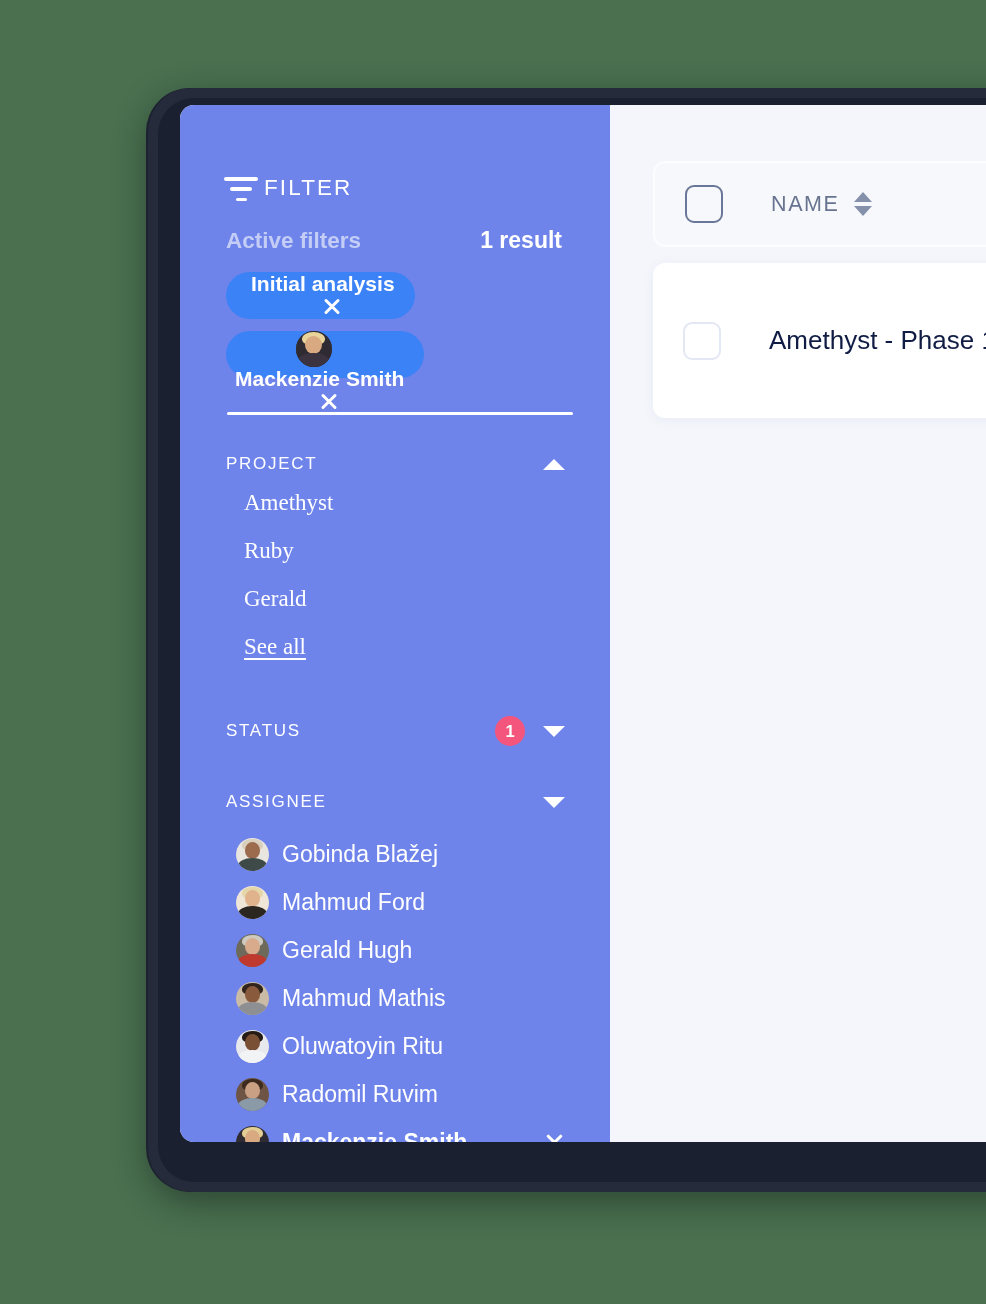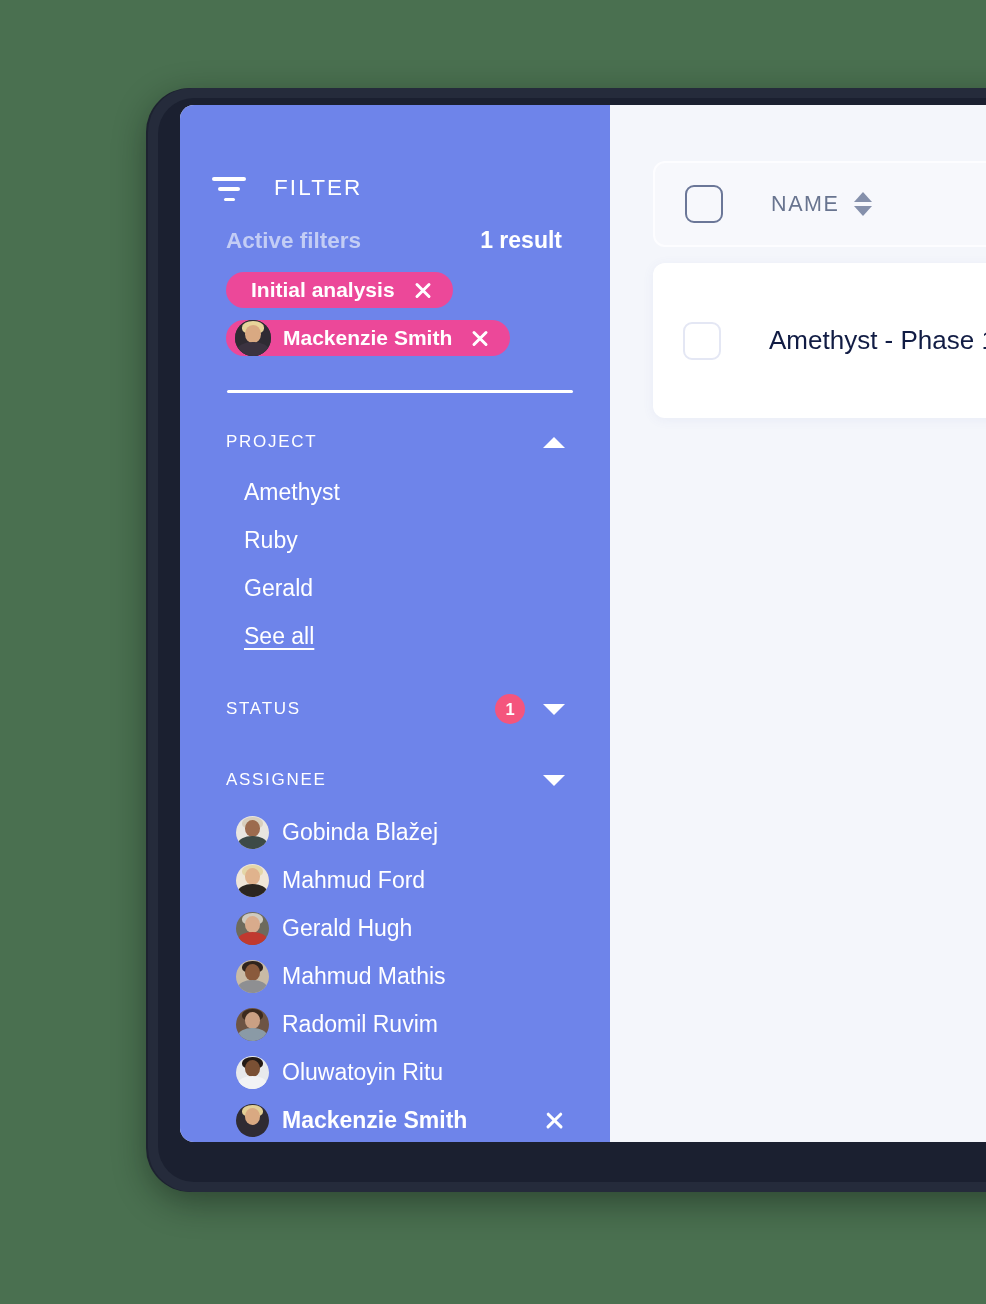--- a/index.html
+++ b/index.html
@@ -63,22 +63,22 @@
     flex: 0 0 430px;
     background: #6e84ea;
     position: relative;
     box-sizing: border-box;
     padding: 0;
   }
 
   .filter-head {
     display: flex;
     align-items: center;
-    gap: 28px;
-    padding: 70px 0 0 32px;
+    gap: 6px;
+    padding: 70px 0 0 44px;
   }
   .filter-icon {
     width: 34px;
     height: 26px;
     display: flex;
     flex-direction: column;
     align-items: center;
     justify-content: space-between;
     padding-top: 2px;
     box-sizing: border-box;
@@ -116,29 +116,30 @@
     font-size: 23px;
     font-weight: 700;
   }
 
   .chips {
     padding: 18px 0 0 46px;
   }
   .chip {
     display: inline-flex;
     align-items: center;
-    background: #ec4899;
+    background: #3b82f6;
     border-radius: 999px;
     color: #ffffff;
     font-size: 21px;
     font-weight: 700;
-    height: 36px;
+    height: 47px;
     box-sizing: border-box;
     padding: 0 20px 0 25px;
     margin-bottom: 12px;
+    flex-direction: column;
   }
   .chip.with-avatar { padding-left: 9px; }
   .chip-avatar {
     width: 36px;
     height: 36px;
     border-radius: 50%;
     margin-right: 12px;
     flex: 0 0 36px;
     overflow: hidden;
     position: relative;
@@ -208,22 +209,23 @@
   .caret.down { border-top: 11px solid #ffffff; }
   .caret.up   { border-bottom: 11px solid #ffffff; }
 
   .opt-list { padding: 4px 0 0 0; }
   .opt {
     color: #ffffff;
     font-size: 23px;
     padding: 0 0 0 64px;
     height: 48px;
     display: flex;
-    align-items: center;
+    align-items: flex-start;
     font-weight: 400;
+    font-family: Liberation Serif, serif;
   }
   .opt.link span {
     text-decoration: underline;
     text-underline-offset: 4px;
   }
 
   .assignee-list { padding-top: 6px; }
   .assignee {
     display: flex;
     align-items: center;
@@ -480,39 +482,39 @@
             <span class="head" style="background:#8a5a3c"></span>
             <span class="body" style="background:#8e8f92"></span>
           </span>
             </span>
           <span class="nm">Mahmud Mathis</span>
         </div>
 
         <div class="assignee">
           <span class="av">
               <span class="face">
+            <span class="bg" style="background:#e7e9ec"></span>
+            <span class="hair" style="background:#241b16"></span>
+            <span class="head" style="background:#7a5034"></span>
+            <span class="body" style="background:#f2f3f5"></span>
+          </span>
+            </span>
+          <span class="nm">Oluwatoyin Ritu</span>
+        </div>
+
+        <div class="assignee">
+          <span class="av">
+              <span class="face">
             <span class="bg" style="background:#6d5444"></span>
             <span class="hair" style="background:#3c2a1e"></span>
             <span class="head" style="background:#caa084"></span>
             <span class="body" style="background:#8a9aa6"></span>
           </span>
             </span>
           <span class="nm">Radomil Ruvim</span>
-        </div>
-
-        <div class="assignee">
-          <span class="av">
-              <span class="face">
-            <span class="bg" style="background:#e7e9ec"></span>
-            <span class="hair" style="background:#241b16"></span>
-            <span class="head" style="background:#7a5034"></span>
-            <span class="body" style="background:#f2f3f5"></span>
-          </span>
-            </span>
-          <span class="nm">Oluwatoyin Ritu</span>
         </div>
 
         <div class="assignee selected">
           <span class="av">
               <span class="face">
             <span class="bg" style="background:#2f2b33"></span>
             <span class="hair" style="background:#e3cf96"></span>
             <span class="head" style="background:#d9a982"></span>
 
           </span>

